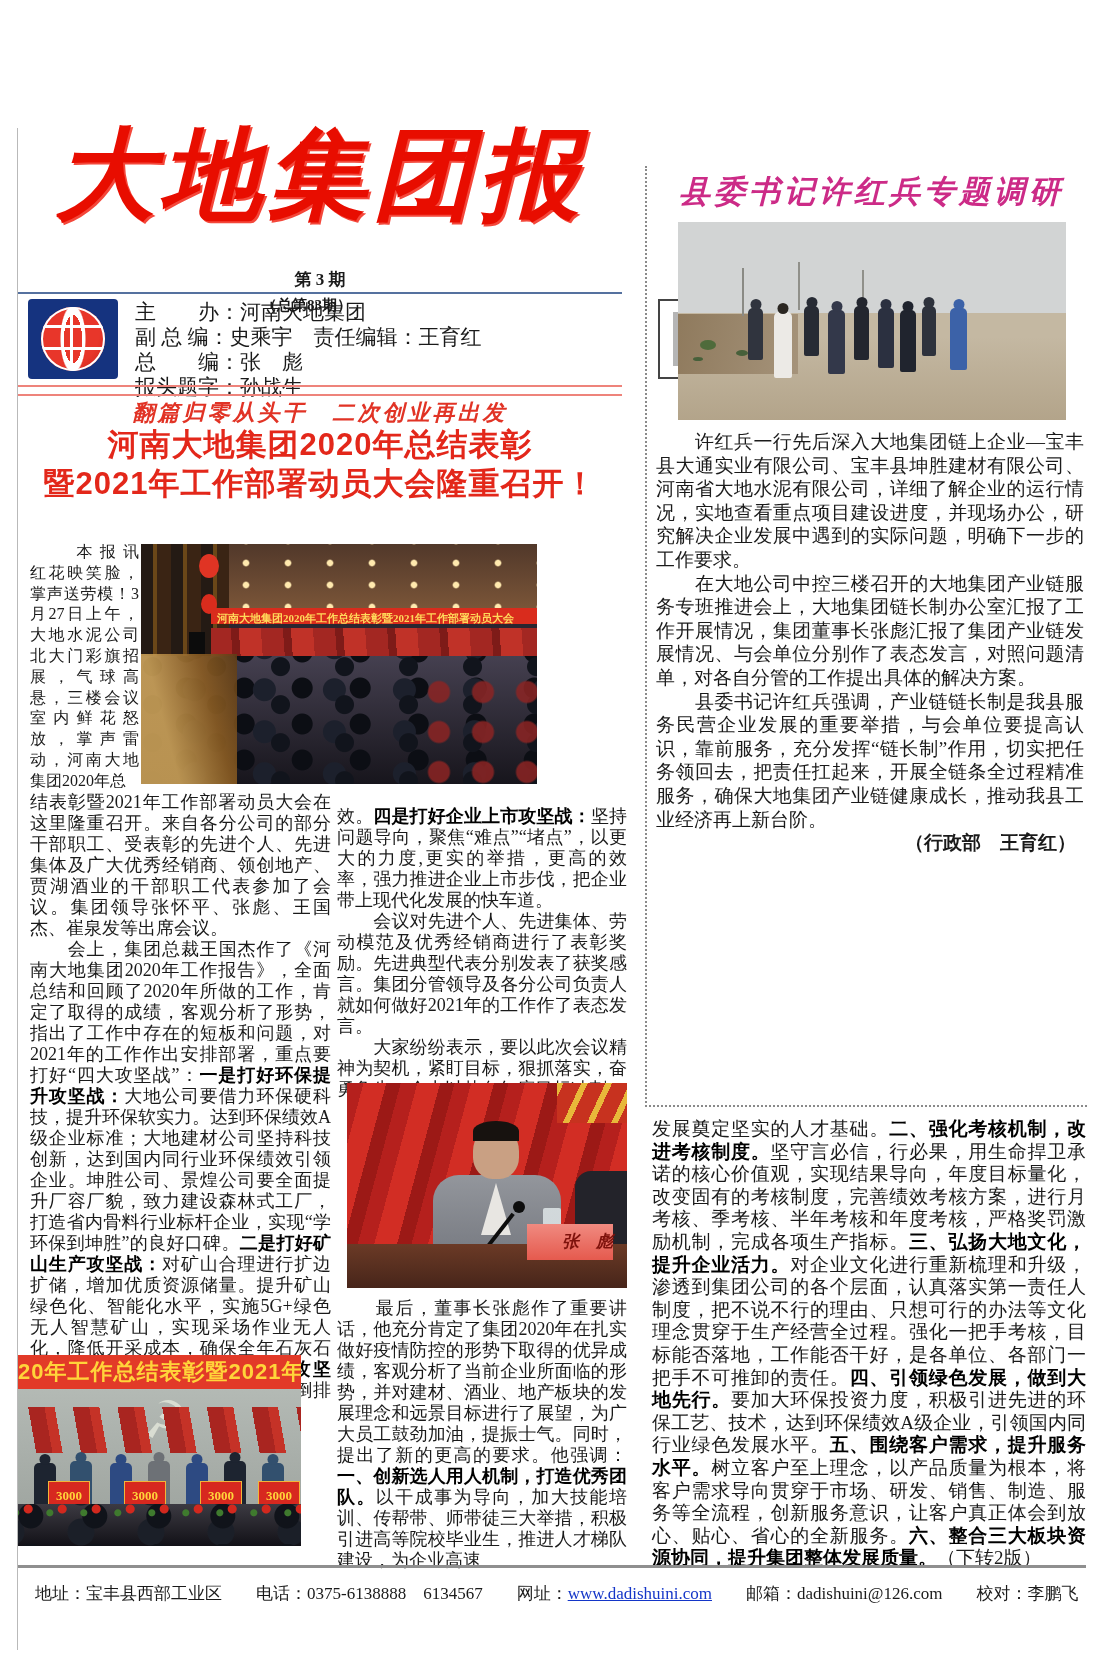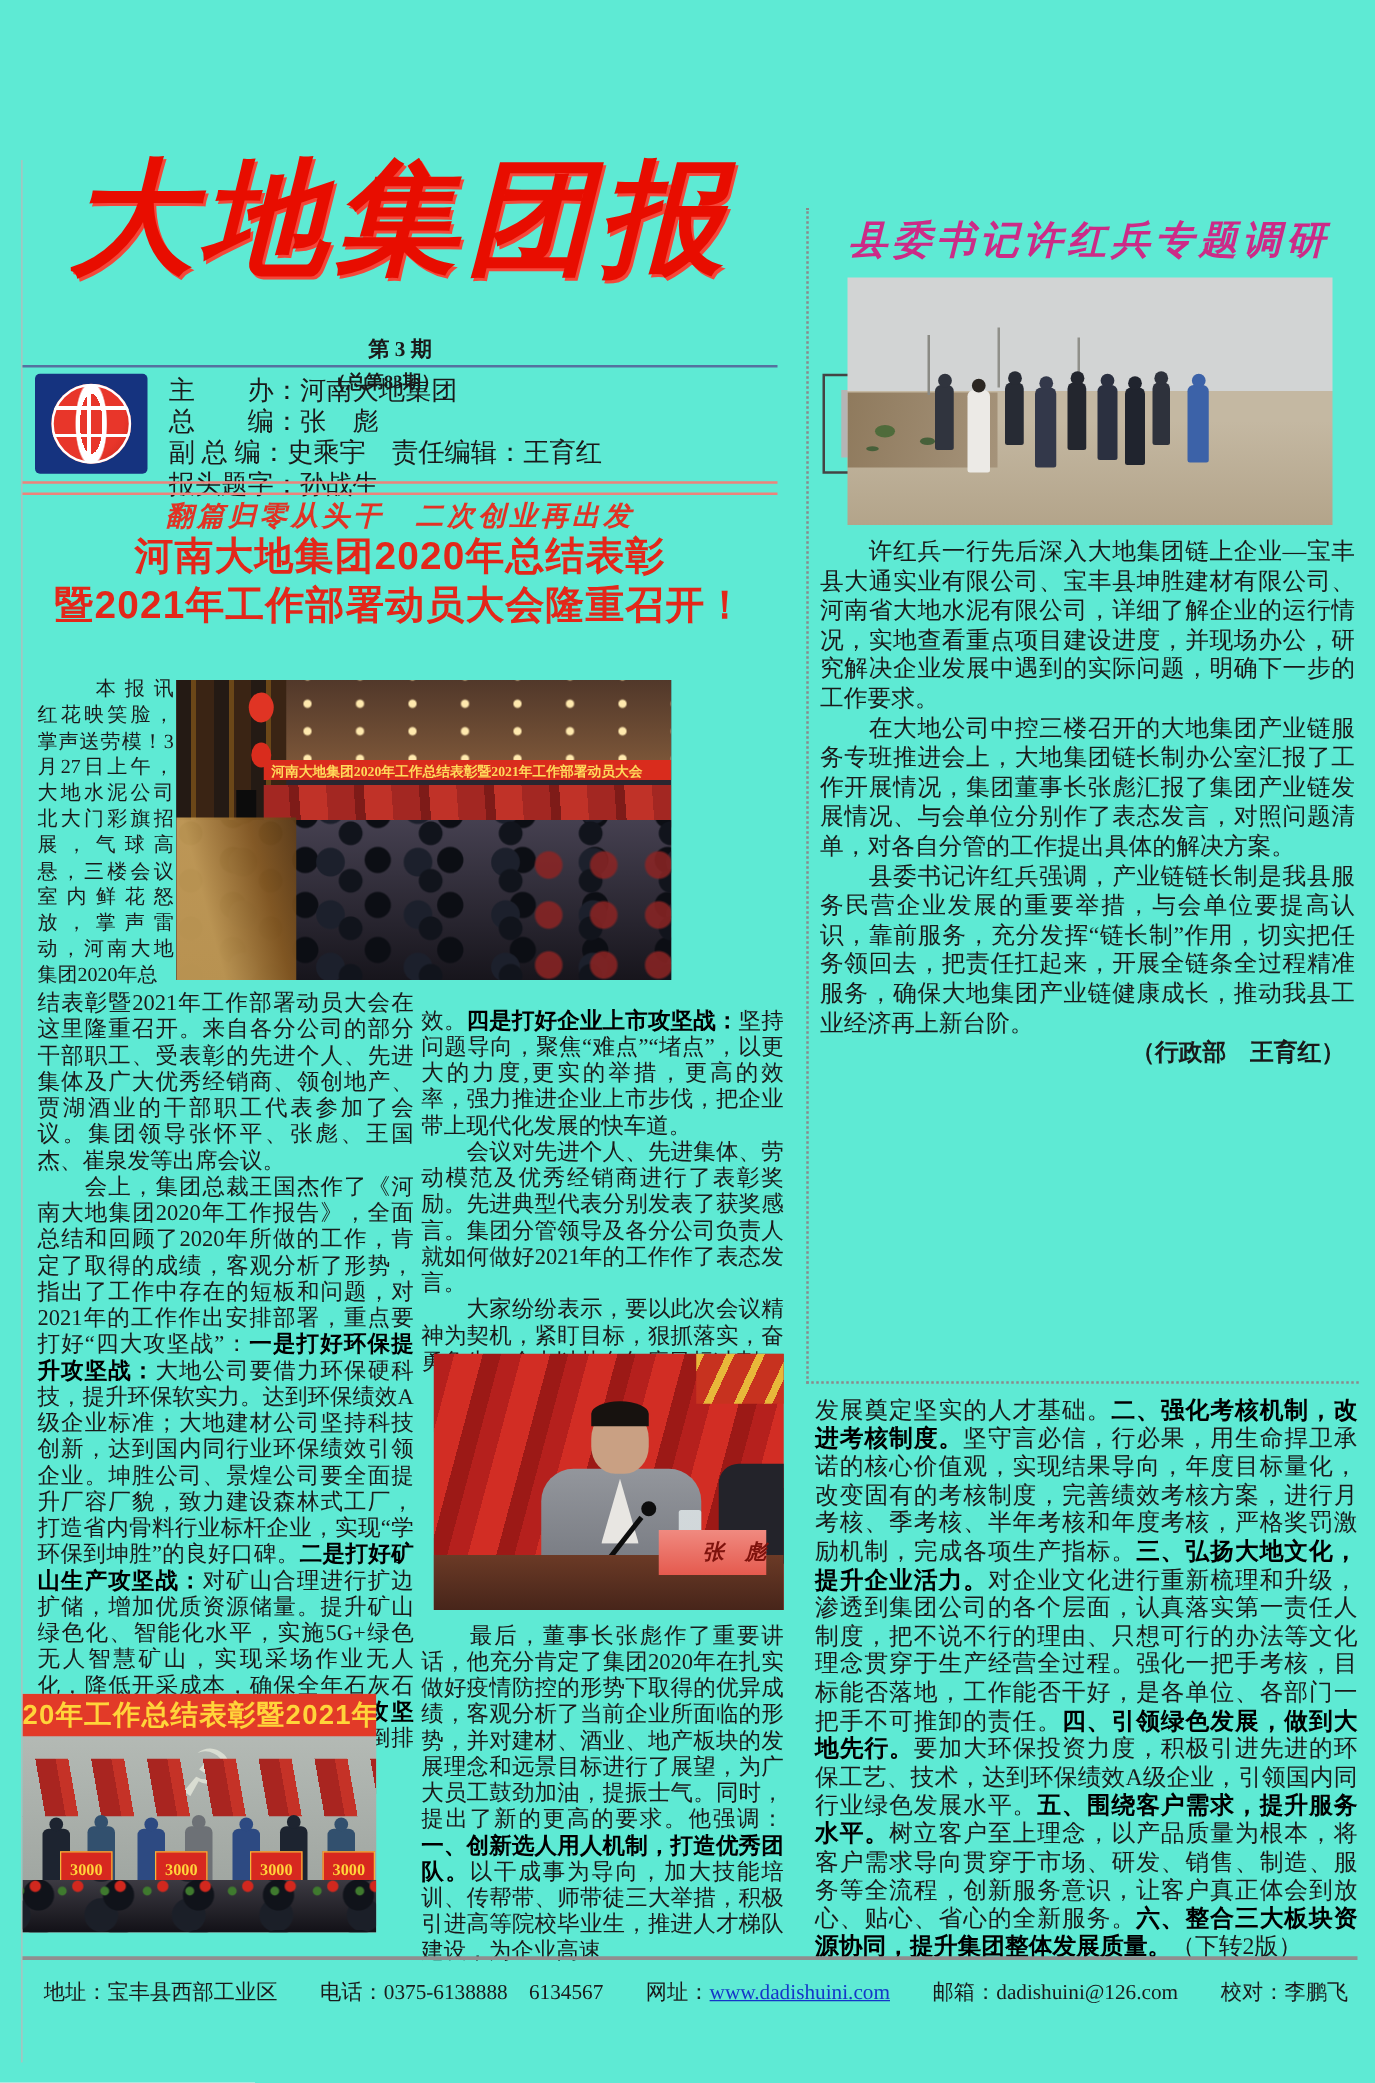--- a/index.html
+++ b/index.html
@@ -1,16 +1,16 @@
 <!DOCTYPE html>
 <html><head>
 <meta charset="utf-8">
 <style>
   html,body{margin:0;padding:0;background:#e9e9e9;}
-  #page{position:relative;width:1100px;height:1666px;margin:0 auto;background:#5eead4;overflow:hidden;
+  #page{position:relative;width:1100px;height:1666px;margin:0 auto;background:#ffffff;overflow:hidden;
         font-family:"Liberation Serif","DejaVu Serif",serif;color:#1a1a1a;}
   .abs{position:absolute;}
   .body-text{font-family:"Liberation Serif","DejaVu Serif",serif;color:#1a1a1a;
              text-align:justify;white-space:pre-wrap;}
   .b{font-weight:bold;color:#000;}
   .photo{position:absolute;overflow:hidden;}
   .fig{position:absolute;border-radius:5px 5px 2px 2px;}
   .fig::before{content:'';position:absolute;top:-9px;left:50%;transform:translateX(-50%);
                width:11px;height:11px;border-radius:50%;background:inherit;}
   .fig.dkhead::before{background:#2b2722;}
@@ -39,22 +39,22 @@
                 box-shadow:inset 0 0 0 2px #fff;"></div>
     <div class="abs" style="left:13px;top:8px;width:64px;height:64px;border-radius:50%;
                 background:
                  linear-gradient(#0000 0 18px, #fff 18px 21px, #0000 21px 40px, #fff 40px 43px, #0000 43px),
                  radial-gradient(ellipse 12px 32px at 50% 50%, #0000 0 9px, #fff 9px 12px, #0000 13px),
                  linear-gradient(90deg,#0000 0 29px,#fff 29px 32px,#0000 32px);"></div>
   </div>
 
   <div class="abs" style="left:135px;top:300px;width:470px;font-size:21px;line-height:25px;">
     <div>主　　办：河南大地集团</div>
+    <div>副 总 编：史乘宇　责任编辑：王育红</div>
     <div>总　　编：张　彪</div>
-    <div>副 总 编：史乘宇　责任编辑：王育红</div>
     <div>报头题字：孙战生</div>
   </div>
 
   <div class="abs" style="left:658px;top:299px;width:282px;height:80px;border:2px solid #444;box-sizing:border-box;">
     <div class="abs" style="left:13px;top:11px;width:120px;height:54px;background:#b5b5b5;text-align:center;
                 font-style:italic;font-weight:bold;color:#2e2e2e;font-size:15px;line-height:24px;padding-top:3px;box-sizing:border-box;">
       <div>辛丑年</div>
       <div>二月二十</div>
     </div>
   </div>

